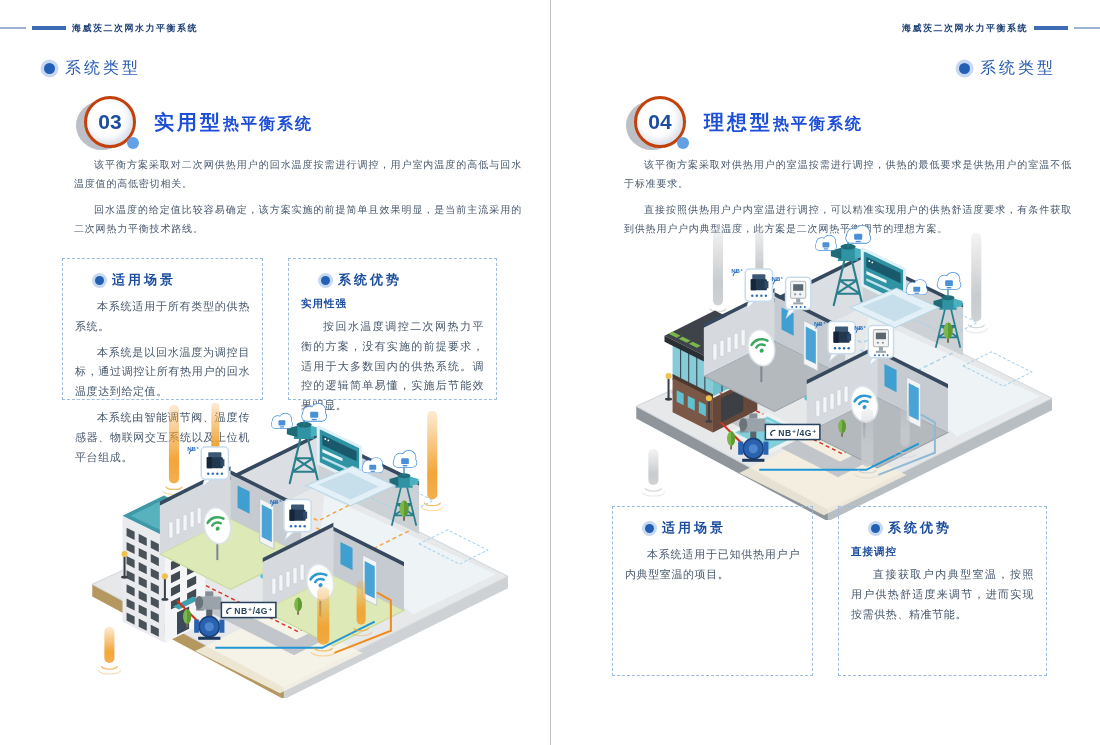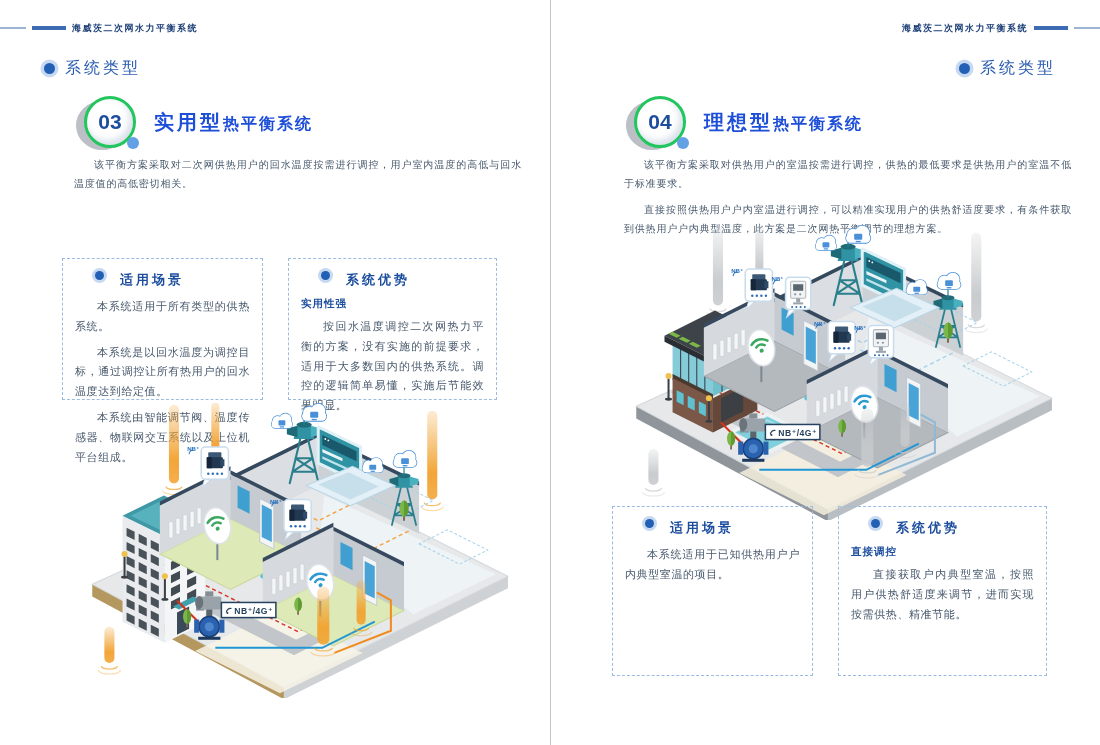--- a/index.html
+++ b/index.html
@@ -19,33 +19,33 @@
   .section{position:absolute;top:58px;display:flex;align-items:center;gap:10px}
   .p0 .section{left:44px}
   .p1 .section{right:44px}
   .section .dot{width:11px;height:11px;border-radius:50%;background:#2160b4;box-shadow:0 0 0 3.5px #c7d9f0}
   .section .txt{font-size:16px;font-weight:normal;color:#2a5cb0;letter-spacing:3px}
 
   .badge-row{position:absolute;left:84px;top:96px;display:flex;align-items:center}
   .badge{position:relative;width:52px;height:52px;margin-right:18px}
   .badge .crescent{position:absolute;left:-8px;top:5px;width:52px;height:49px;border-radius:50%;background:#bcc0c6}
   .badge .ring{position:absolute;left:0;top:0;right:0;bottom:0;border-radius:50%;background:#fff;
-               border:3px solid #22c55e;display:flex;align-items:center;justify-content:center;
+               border:3px solid #c2410c;display:flex;align-items:center;justify-content:center;
                font-size:21px;font-weight:bold;color:#1d4e9e;box-shadow:inset -3px -4px 7px rgba(140,160,190,.35)}
   .badge .mini{position:absolute;right:-3px;bottom:-1px;width:12px;height:12px;border-radius:50%;background:#64a0e4}
   .btitle{display:flex;align-items:baseline;color:#1d4ed8;font-weight:bold}
   .btitle .strong{font-size:20px;letter-spacing:3px}
   .btitle .rest{font-size:16px;letter-spacing:2px}
 
   .paras{position:absolute;left:74px;right:28px;top:156px;color:#47586c;font-size:10px;
          line-height:1.85;letter-spacing:.8px;text-align:justify}
   .paras p{margin:0 0 8px;text-indent:2em}
 
   .dbox{position:absolute;border:1.5px dashed #9cbbe0;padding:12px 12px 8px;box-sizing:border-box;color:#47586c}
-  .dbox .bt{display:flex;align-items:flex-start;gap:16px;padding-left:20px;margin-bottom:8px}
+  .dbox .bt{display:flex;align-items:center;gap:8px;padding-left:20px;margin-bottom:8px}
   .dbox .bt .dot{width:9px;height:9px;border-radius:50%;background:#2160b4;box-shadow:0 0 0 3px #c7d9f0}
   .dbox .bt .txt{font-size:13px;font-weight:bold;color:#1d4e9e;letter-spacing:3px}
   .dbox p{margin:0 0 6px;font-size:11px;line-height:1.8;letter-spacing:.6px;text-indent:2em;text-align:justify}
   .dbox .sub{font-size:10.5px;font-weight:bold;color:#1d4e9e;margin:2px 0 6px;letter-spacing:1px}
 
   .p0 .box1{left:62px;top:258px;width:201px;height:142px}
   .p0 .box2{left:288px;top:258px;width:209px;height:142px}
   .p1 .box1{left:62px;top:506px;width:201px;height:170px}
   .p1 .box2{left:288px;top:506px;width:209px;height:170px}
 
@@ -75,20 +75,21 @@
       <div class="ring">03</div>
       <div class="mini"></div>
     </div>
     <div class="btitle">
       <span class="strong">实用型</span>
       <span class="rest">热平衡系统</span>
     </div>
   </div>
   <div class="paras">
     <p>该平衡方案采取对二次网供热用户的回水温度按需进行调控，用户室内温度的高低与回水温度值的高低密切相关。</p>
+    <p>回水温度的给定值比较容易确定，该方案实施的前提简单且效果明显，是当前主流采用的二次网热力平衡技术路线。</p>
   </div>
 
   <div class="dbox box1">
     <div class="bt">
       <div class="dot"></div>
       <div class="txt">适用场景</div>
     </div>
     <p>本系统适用于所有类型的供热系统。</p>
     <p>本系统是以回水温度为调控目标，通过调控让所有热用户的回水温度达到给定值。</p>
     <p>本系统由智能调节阀、温度传感器、物联网交互系统以及上位机平台组成。</p>

